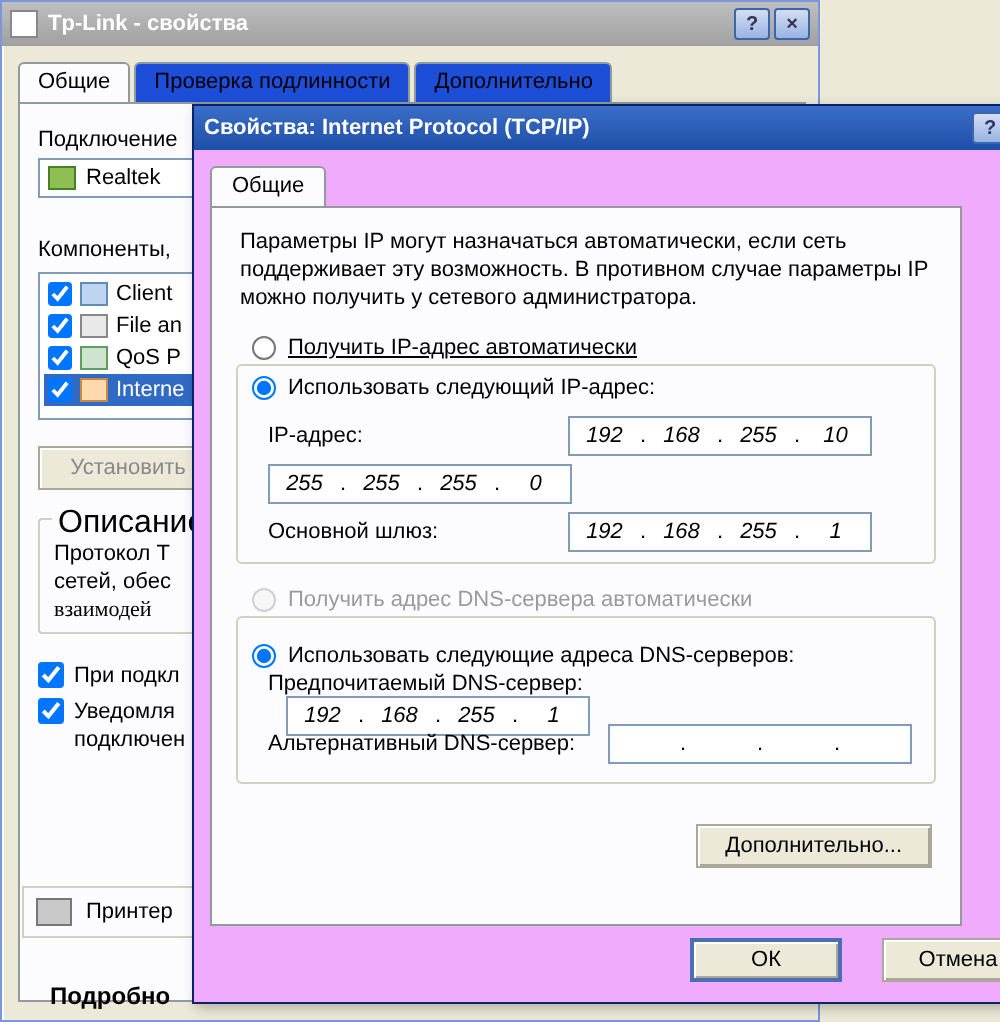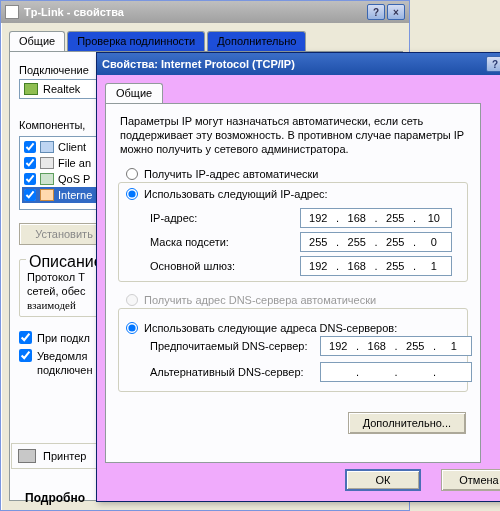--- a/index.html
+++ b/index.html
@@ -248,35 +248,36 @@
     position: absolute;
     border: 1px solid #D0D0BF;
     border-radius: 3px;
   }
 
   .field-row {
     position: absolute;
     display: flex; align-items: center;
     font-size: 11px;
   }
-  .field-row .flabel { width: 150px; margin-left: 16px; }
+  .field-row .flabel { width: 150px; }
 
   .ip-input {
     width: 152px; height: 20px;
     background: #fff;
     border: 1px solid #7F9DB9;
     display: flex;
     font-family: inherit;
     font-size: 11px;
   }
   .ip-input .seg {
     flex: 1;
     text-align: center;
     line-height: 18px;
     min-width: 0;
+    font-style: italic;
   }
   .ip-input .dot {
     width: 4px;
     line-height: 18px;
     text-align: center;
   }
 
   .btn {
     height: 22px;
     background: #ECE9D8;
@@ -383,21 +384,21 @@
   </div>
 
   <div class="tabs-fg">
     <div class="tab">Общие</div>
   </div>
 
   <div class="panel-fg">
 
     <div class="desc-fg">Параметры IP могут назначаться автоматически, если сеть поддерживает эту возможность. В противном случае параметры IP можно получить у сетевого администратора.</div>
 
-    <div class="radio-row" style="left:20px; top:64px;">
+    <div class="radio-row" style="left:20px; top:64px;text-decoration:underline;">
       <input type="radio" name="ipmode" style="">
       <span>Получить IP-адрес автоматически</span>
     </div>
     <div class="grp-fg" style="left:12px; top:78px; width:350px; height:100px;"></div>
     <div class="radio-row" style="left:20px; top:84px;">
       <input type="radio" name="ipmode" checked="" style="">
       <span>Использовать следующий IP-адрес:</span>
     </div>
 
     <div class="field-row" style="left:28px; top:104px;">
@@ -407,21 +408,20 @@
           <span class="dot">.</span>
         <span class="seg">168</span>
           <span class="dot">.</span>
         <span class="seg">255</span>
           <span class="dot">.</span>
         <span class="seg">10</span>
       </div>
     </div>
 
     <div class="field-row" style="left:28px; top:128px;">
-      <span class="flabel">Маска подсети:</span>
       <div class="ip-input">
         <span class="seg">255</span>
           <span class="dot">.</span>
         <span class="seg">255</span>
           <span class="dot">.</span>
         <span class="seg">255</span>
           <span class="dot">.</span>
         <span class="seg">0</span>
       </div>
     </div>
@@ -442,21 +442,21 @@
     <div class="radio-row radio-disabled" style="left:20px; top:190px;">
       <input type="radio" name="dnsmode" disabled="" style="">
       <span>Получить адрес DNS-сервера автоматически</span>
     </div>
     <div class="grp-fg" style="left:12px; top:204px; width:350px; height:84px;"></div>
     <div class="radio-row" style="left:20px; top:218px;">
       <input type="radio" name="dnsmode" checked="" style="">
       <span>Использовать следующие адреса DNS-серверов:</span>
     </div>
 
-    <div class="field-row" style="left:28px; top:232px;">
+    <div class="field-row" style="left:28px; top:232px;flex-direction:column;">
       <span class="flabel" style="width:170px">Предпочитаемый DNS-сервер:</span>
       <div class="ip-input">
         <span class="seg">192</span>
           <span class="dot">.</span>
         <span class="seg">168</span>
           <span class="dot">.</span>
         <span class="seg">255</span>
           <span class="dot">.</span>
         <span class="seg">1</span>
       </div>

